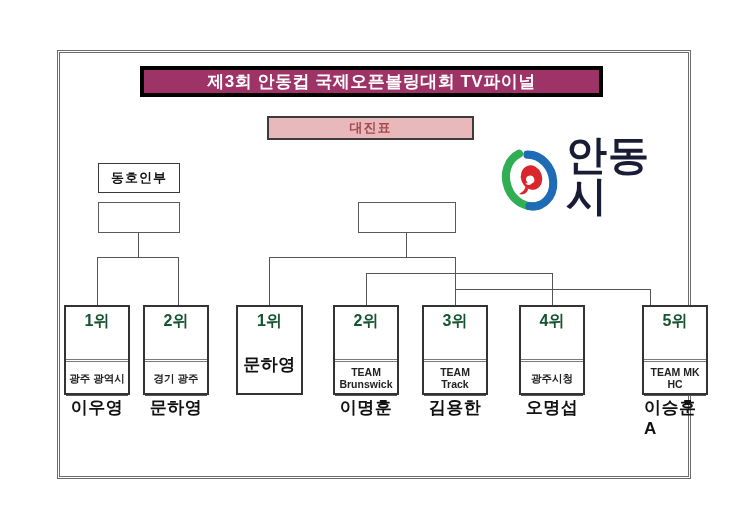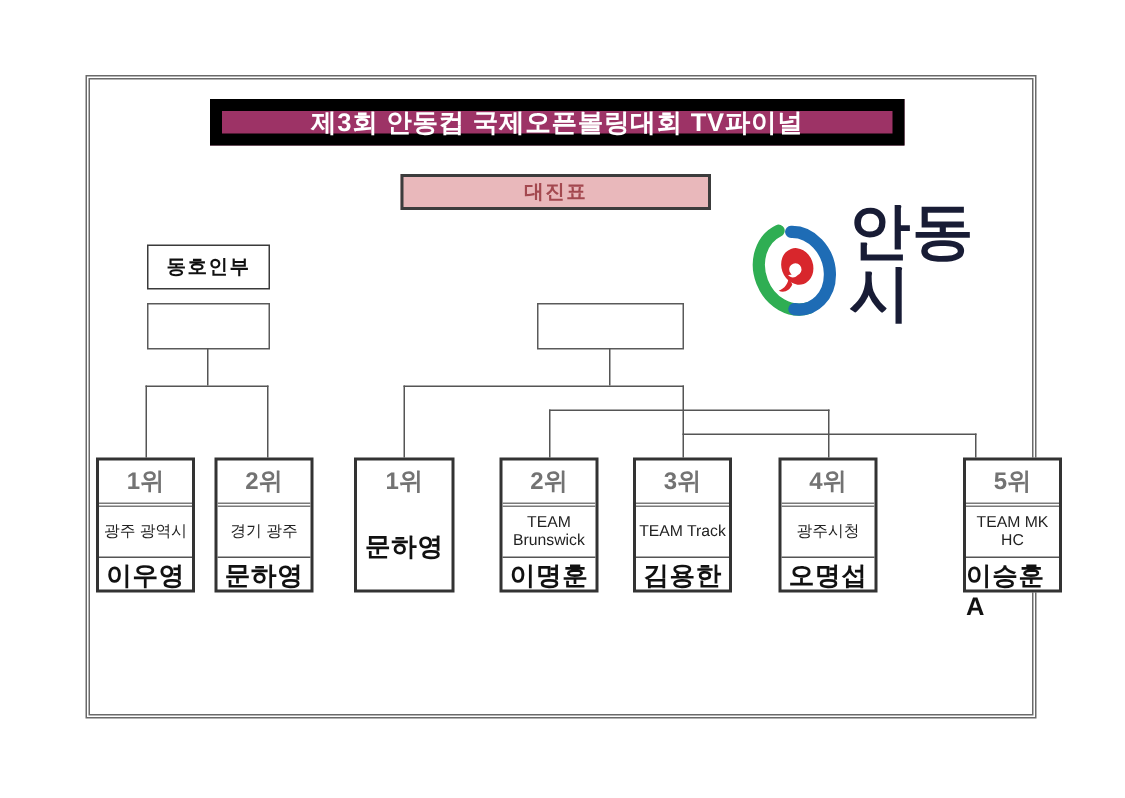--- a/index.html
+++ b/index.html
@@ -8,21 +8,21 @@
     font-family:"Liberation Sans","DejaVu Sans",sans-serif;overflow:hidden;
   }
   .abs{position:absolute;box-sizing:border-box;}
 
   
   .frame{left:57px;top:50px;width:634px;height:429px;border:3px double #6a6a6a;}
 
   
   .title-bar{
     left:140px;top:66px;width:463px;height:31px;
-    background:#9d3366;border:8px solid #000000;
+    background:#9d3366;border:4px solid #000000;
     color:#ffffff;font-weight:bold;font-size:17px;
     display:flex;align-items:center;justify-content:center;letter-spacing:.5px;
   }
 
   
   .subtitle-box{
     left:267px;top:116px;width:207px;height:24px;
     background:#e9b8bb;border:2px solid #3c3c3c;
     color:#a3484f;font-weight:bold;font-size:13px;
     display:flex;align-items:center;justify-content:center;letter-spacing:1px;
@@ -43,26 +43,26 @@
   
   .cl{background:#555;}
 
   
   .entry{
     top:305px;height:90px;border:2px solid #333;background:#fff;
     display:flex;flex-direction:column;
   }
   .entry .rank{
     height:28px;flex:0 0 28px;display:flex;align-items:center;justify-content:center;
-    font-weight:bold;font-size:16px;color:#737373;
+    font-weight:bold;font-size:16px;color:#14532d;
   }
   .entry .team{
     flex:0 0 31px;border-top:3px double #7a7a7a;border-bottom:1px solid #555;
     display:flex;align-items:center;justify-content:center;text-align:center;
-    font-weight:normal;font-size:10.5px;line-height:11.5px;color:#222;padding:1px 1px;
+    font-weight:bold;font-size:10.5px;line-height:11.5px;color:#222;padding:1px 1px;margin-top:24px;
   }
   .entry .pname{
     flex:1;display:flex;align-items:center;justify-content:center;
     font-weight:bold;font-size:17px;color:#111;letter-spacing:.5px;
   }
 
   
   .logo{left:498px;top:143px;width:185px;height:72px;display:flex;align-items:center;font-family:Liberation Mono, monospace;}
   .logo-text{
     font-weight:bold;font-size:41px;color:#181c35;letter-spacing:1px;

